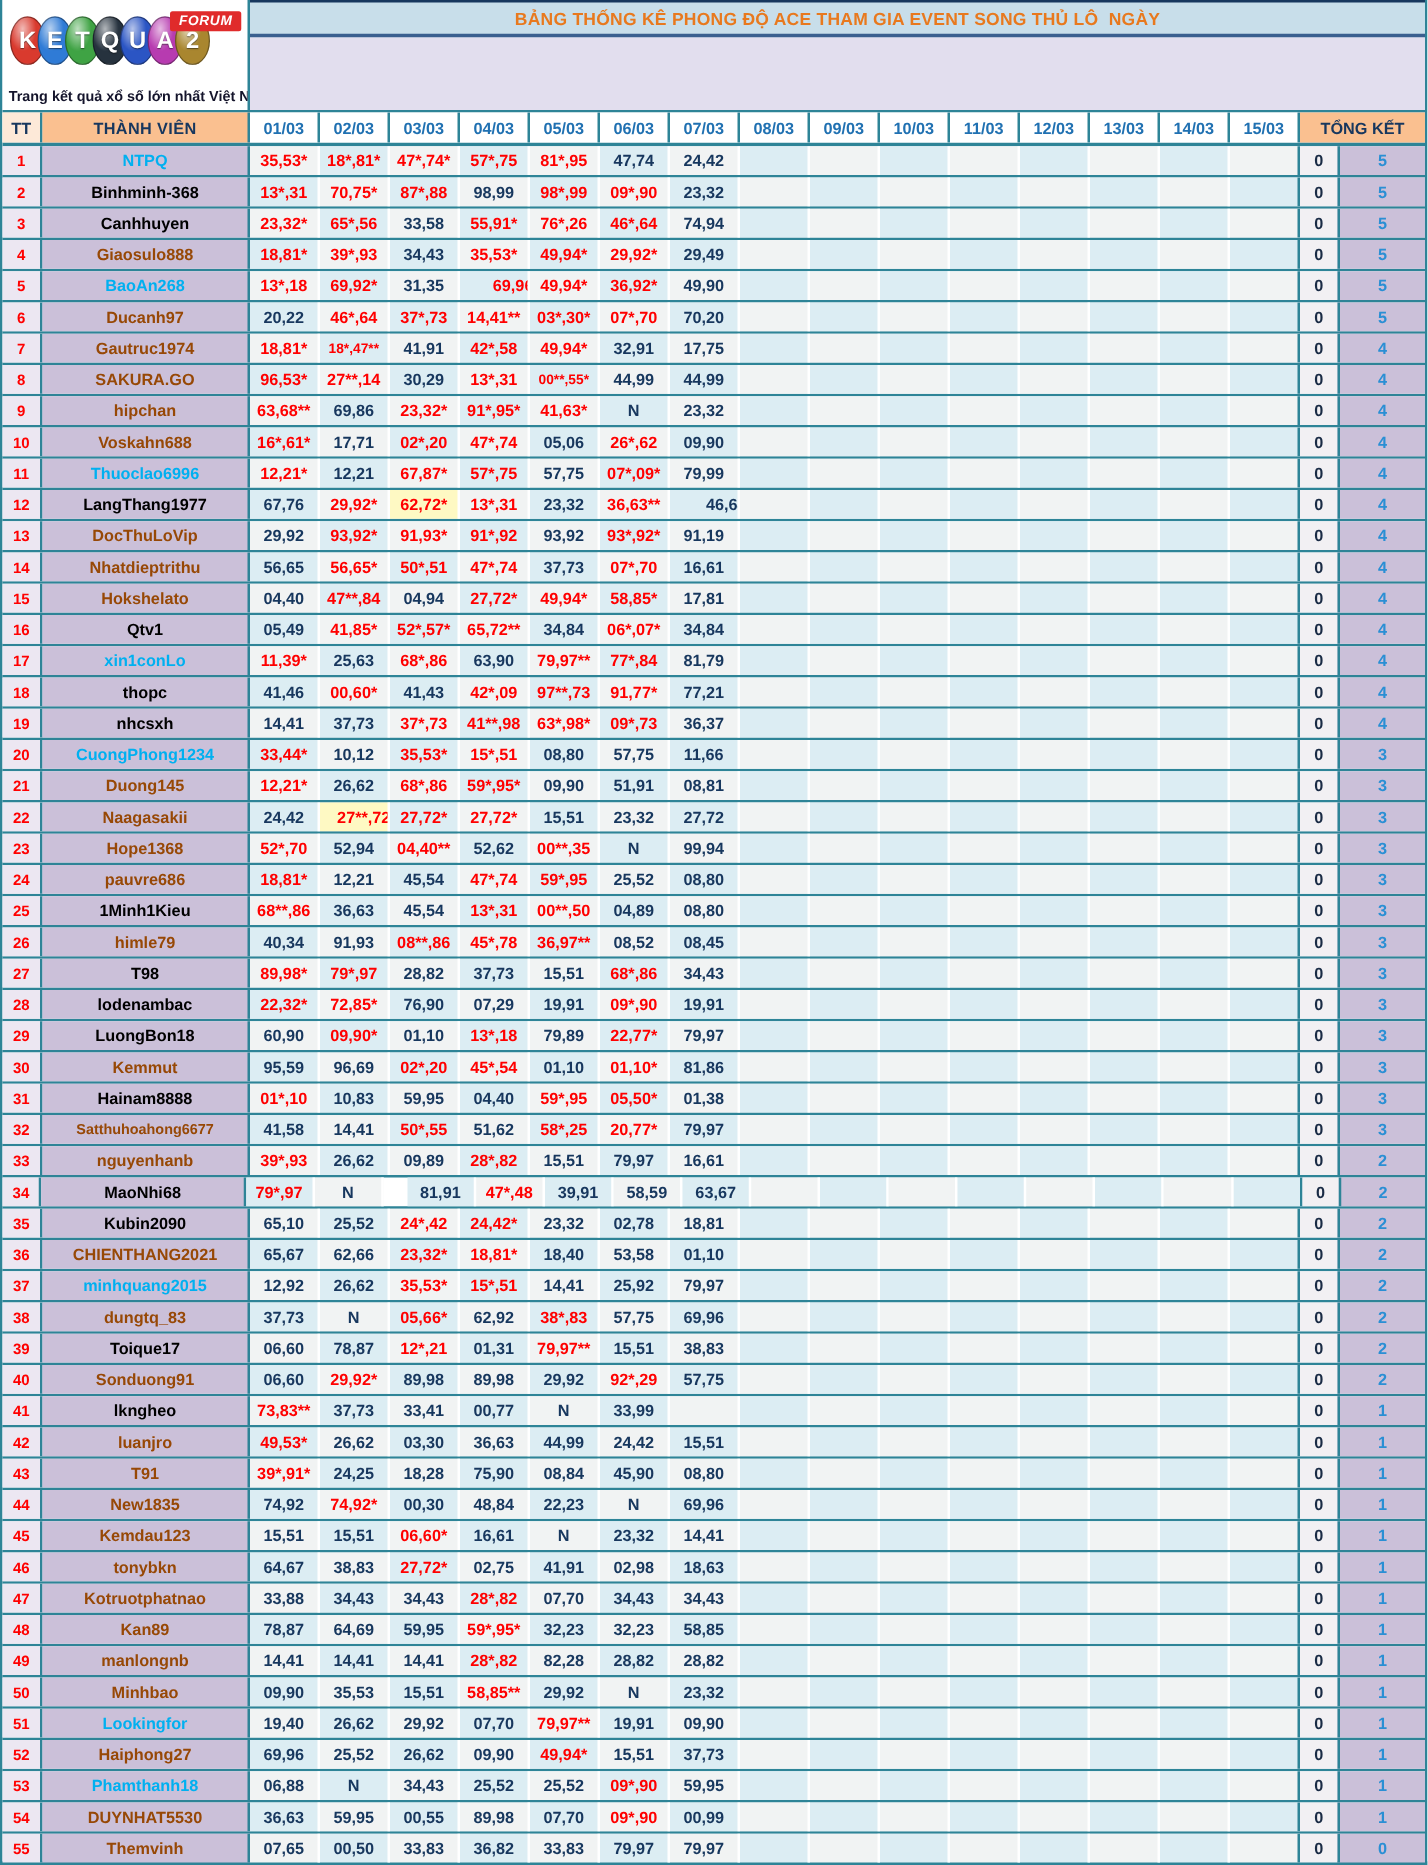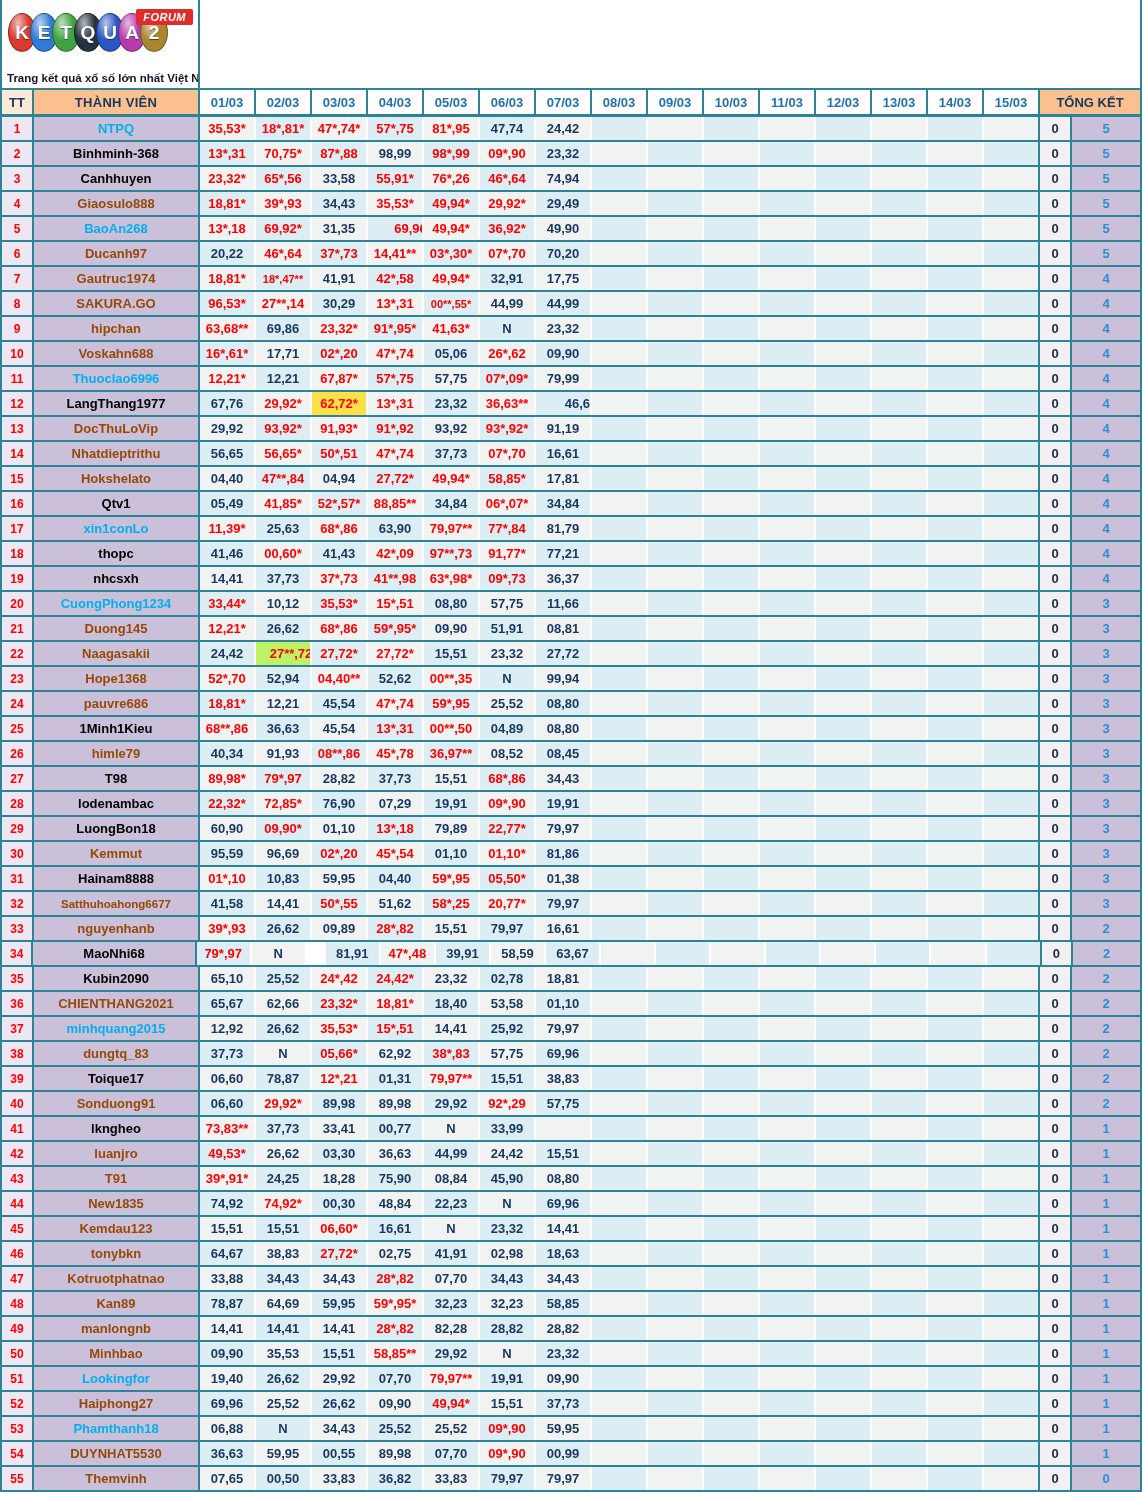--- a/index.html
+++ b/index.html
@@ -60,20 +60,24 @@
           <span class="ball" style="background-color: rgb(47, 123, 214);">E</span>
           <span class="ball" style="background-color: rgb(63, 163, 68);">T</span>
           <span class="ball" style="background-color: rgb(38, 50, 62);">Q</span>
           <span class="ball" style="background-color: rgb(43, 85, 196);">U</span>
           <span class="ball" style="background-color: rgb(183, 59, 176);">A</span>
           <span class="ball" style="background-color: rgb(169, 134, 47);">2</span>
         </div>
       <span class="forum-badge">FORUM</span>
       <div class="tagline">Trang kết quả xổ số lớn nhất Việt Nam</div>
     </div>
+    <div class="title-area">
+      <div class="title-bar">BẢNG THỐNG KÊ PHONG ĐỘ ACE THAM GIA EVENT SONG THỦ LÔ  NGÀY</div>
+      <div class="band"></div>
+    </div>
   </div>
 
   <div class="row hrow">
     <div class="c tt-h">TT</div>
     <div class="c nm-h">THÀNH VIÊN</div>
     <div id="hdr-dates">
         <div class="c dh">01/03</div>
         <div class="c dh">02/03</div>
         <div class="c dh">03/03</div>
         <div class="c dh">04/03</div>
@@ -322,21 +326,21 @@
         <div class="c val" style="background-color: rgb(220, 237, 243);"></div>
         <div class="c val" style="background-color: rgb(241, 243, 243); border-right: 2px solid rgb(46, 132, 151);"></div>
         <div class="c z">0</div>
         <div class="c sc" style="color: rgb(42, 143, 212);">4</div>
       </div>
       <div class="row">
         <div class="c tt">12</div>
         <div class="c nm" style="color: rgb(0, 0, 0);">LangThang1977</div>
         <div class="c val" style="background-color: rgb(220, 237, 243); color: rgb(23, 55, 94);">67,76</div>
         <div class="c val" style="background-color: rgb(241, 243, 243); color: rgb(255, 0, 0);">29,92*</div>
-        <div class="c val" style="background-color: #fde047; color: rgb(255, 0, 0);">62,72*</div>
+        <div class="c val" style="background-color: #fef9c3; color: rgb(255, 0, 0);">62,72*</div>
         <div class="c val" style="background-color: rgb(241, 243, 243); color: rgb(255, 0, 0);">13*,31</div>
         <div class="c val" style="background-color: rgb(220, 237, 243); color: rgb(23, 55, 94);">23,32</div>
         <div class="c val" style="background-color: rgb(241, 243, 243); color: rgb(255, 0, 0);">36,63**</div>
         <div class="c val" style="background-color: rgb(220, 237, 243); color: rgb(23, 55, 94); padding-left: 36px;">46,64</div>
         <div class="c val" style="background-color: rgb(241, 243, 243);"></div>
         <div class="c val" style="background-color: rgb(220, 237, 243);"></div>
         <div class="c val" style="background-color: rgb(241, 243, 243);"></div>
         <div class="c val" style="background-color: rgb(220, 237, 243);"></div>
         <div class="c val" style="background-color: rgb(241, 243, 243);"></div>
         <div class="c val" style="background-color: rgb(220, 237, 243);"></div>
@@ -407,21 +411,21 @@
         <div class="c val" style="background-color: rgb(241, 243, 243); border-right: 2px solid rgb(46, 132, 151);"></div>
         <div class="c z">0</div>
         <div class="c sc" style="color: rgb(42, 143, 212);">4</div>
       </div>
       <div class="row">
         <div class="c tt">16</div>
         <div class="c nm" style="color: rgb(0, 0, 0);">Qtv1</div>
         <div class="c val" style="background-color: rgb(220, 237, 243); color: rgb(23, 55, 94);">05,49</div>
         <div class="c val" style="background-color: rgb(241, 243, 243); color: rgb(255, 0, 0);">41,85*</div>
         <div class="c val" style="background-color: rgb(220, 237, 243); color: rgb(255, 0, 0);">52*,57*</div>
-        <div class="c val" style="background-color: rgb(241, 243, 243); color: rgb(255, 0, 0);">88,85**</div>
+        <div class="c val" style="background-color: rgb(241, 243, 243); color: rgb(255, 0, 0);">65,72**</div>
         <div class="c val" style="background-color: rgb(220, 237, 243); color: rgb(23, 55, 94);">34,84</div>
         <div class="c val" style="background-color: rgb(241, 243, 243); color: rgb(255, 0, 0);">06*,07*</div>
         <div class="c val" style="background-color: rgb(220, 237, 243); color: rgb(23, 55, 94);">34,84</div>
         <div class="c val" style="background-color: rgb(241, 243, 243);"></div>
         <div class="c val" style="background-color: rgb(220, 237, 243);"></div>
         <div class="c val" style="background-color: rgb(241, 243, 243);"></div>
         <div class="c val" style="background-color: rgb(220, 237, 243);"></div>
         <div class="c val" style="background-color: rgb(241, 243, 243);"></div>
         <div class="c val" style="background-color: rgb(220, 237, 243);"></div>
         <div class="c val" style="background-color: rgb(241, 243, 243);"></div>
@@ -531,21 +535,21 @@
         <div class="c val" style="background-color: rgb(241, 243, 243);"></div>
         <div class="c val" style="background-color: rgb(220, 237, 243);"></div>
         <div class="c val" style="background-color: rgb(241, 243, 243); border-right: 2px solid rgb(46, 132, 151);"></div>
         <div class="c z">0</div>
         <div class="c sc" style="color: rgb(42, 143, 212);">3</div>
       </div>
       <div class="row">
         <div class="c tt">22</div>
         <div class="c nm" style="color: rgb(151, 72, 6);">Naagasakii</div>
         <div class="c val" style="background-color: rgb(220, 237, 243); color: rgb(23, 55, 94);">24,42</div>
-        <div class="c val" style="background-color: #bef264; color: rgb(255, 0, 0); padding-left: 16px;">27**,72</div>
+        <div class="c val" style="background-color: #fef9c3; color: rgb(255, 0, 0); padding-left: 16px;">27**,72</div>
         <div class="c val" style="background-color: rgb(220, 237, 243); color: rgb(255, 0, 0);">27,72*</div>
         <div class="c val" style="background-color: rgb(241, 243, 243); color: rgb(255, 0, 0);">27,72*</div>
         <div class="c val" style="background-color: rgb(220, 237, 243); color: rgb(23, 55, 94);">15,51</div>
         <div class="c val" style="background-color: rgb(241, 243, 243); color: rgb(23, 55, 94);">23,32</div>
         <div class="c val" style="background-color: rgb(220, 237, 243); color: rgb(23, 55, 94);">27,72</div>
         <div class="c val" style="background-color: rgb(241, 243, 243);"></div>
         <div class="c val" style="background-color: rgb(220, 237, 243);"></div>
         <div class="c val" style="background-color: rgb(241, 243, 243);"></div>
         <div class="c val" style="background-color: rgb(220, 237, 243);"></div>
         <div class="c val" style="background-color: rgb(241, 243, 243);"></div>

